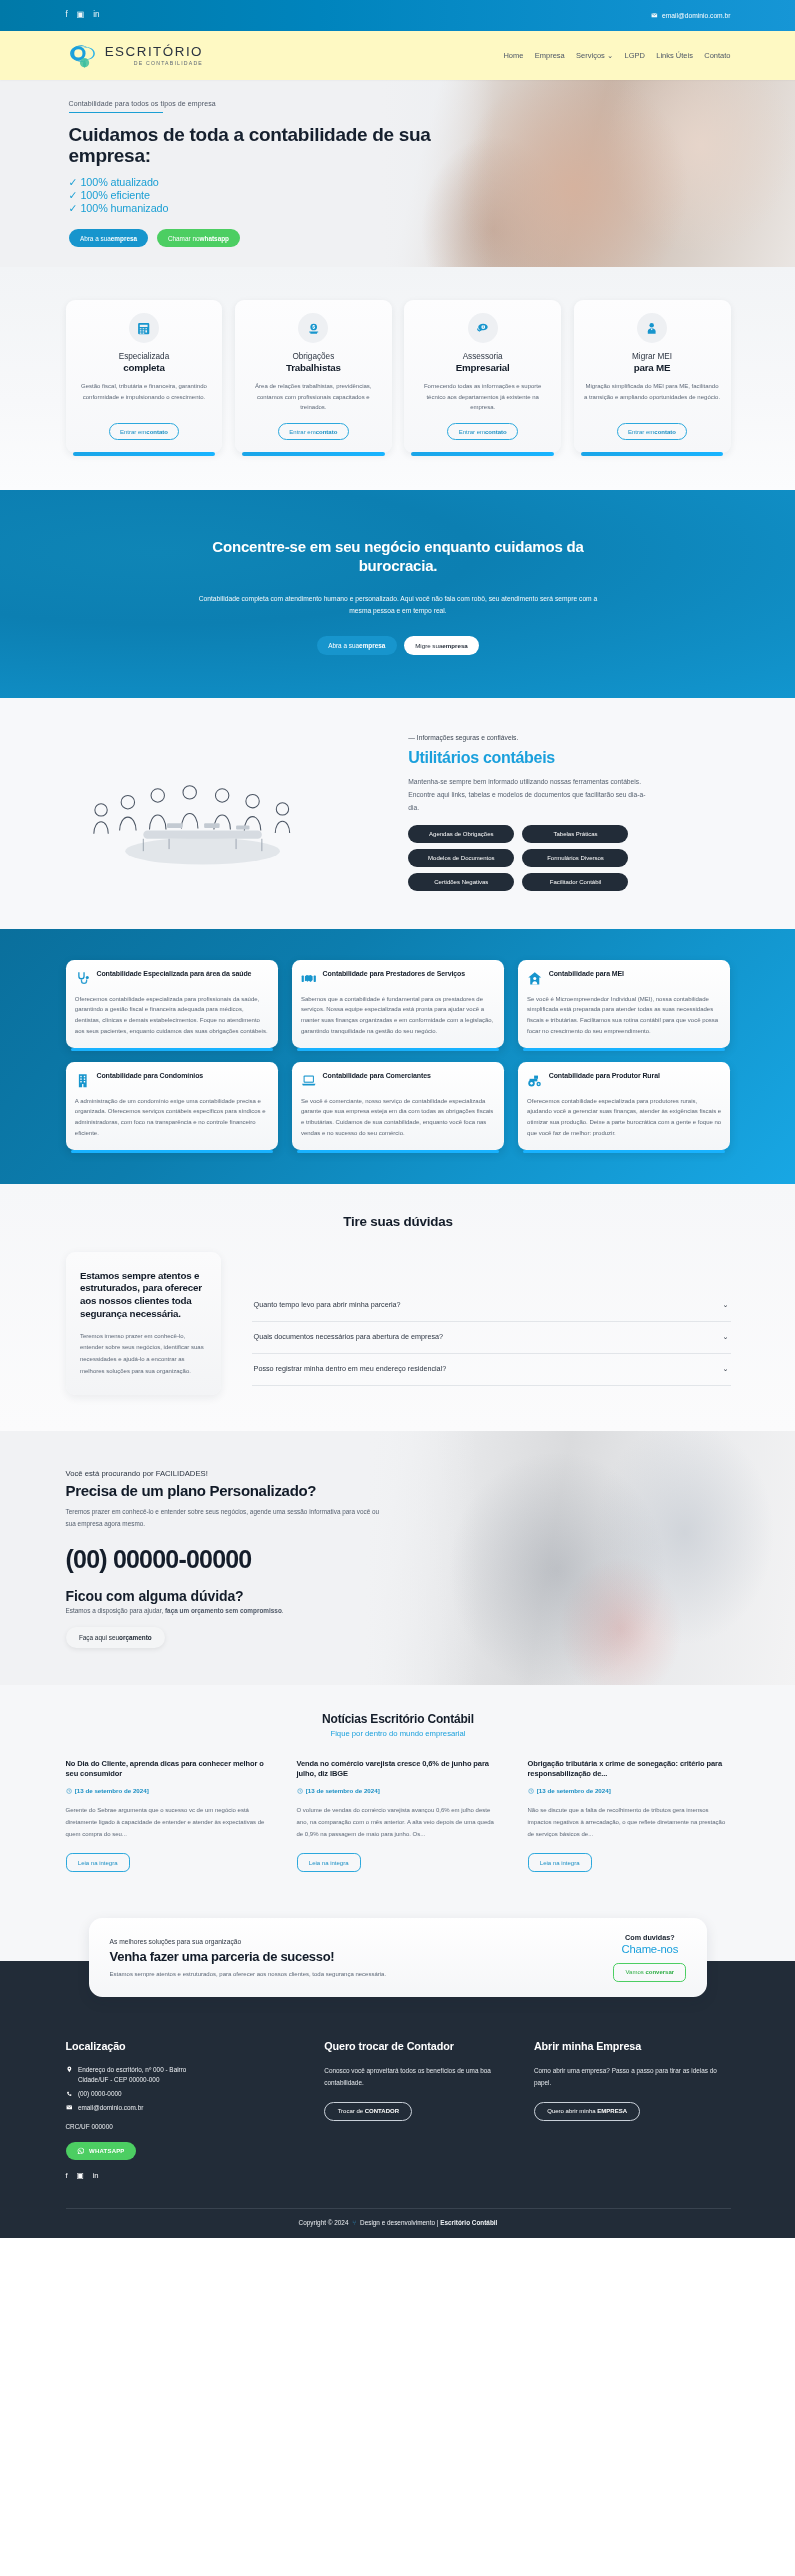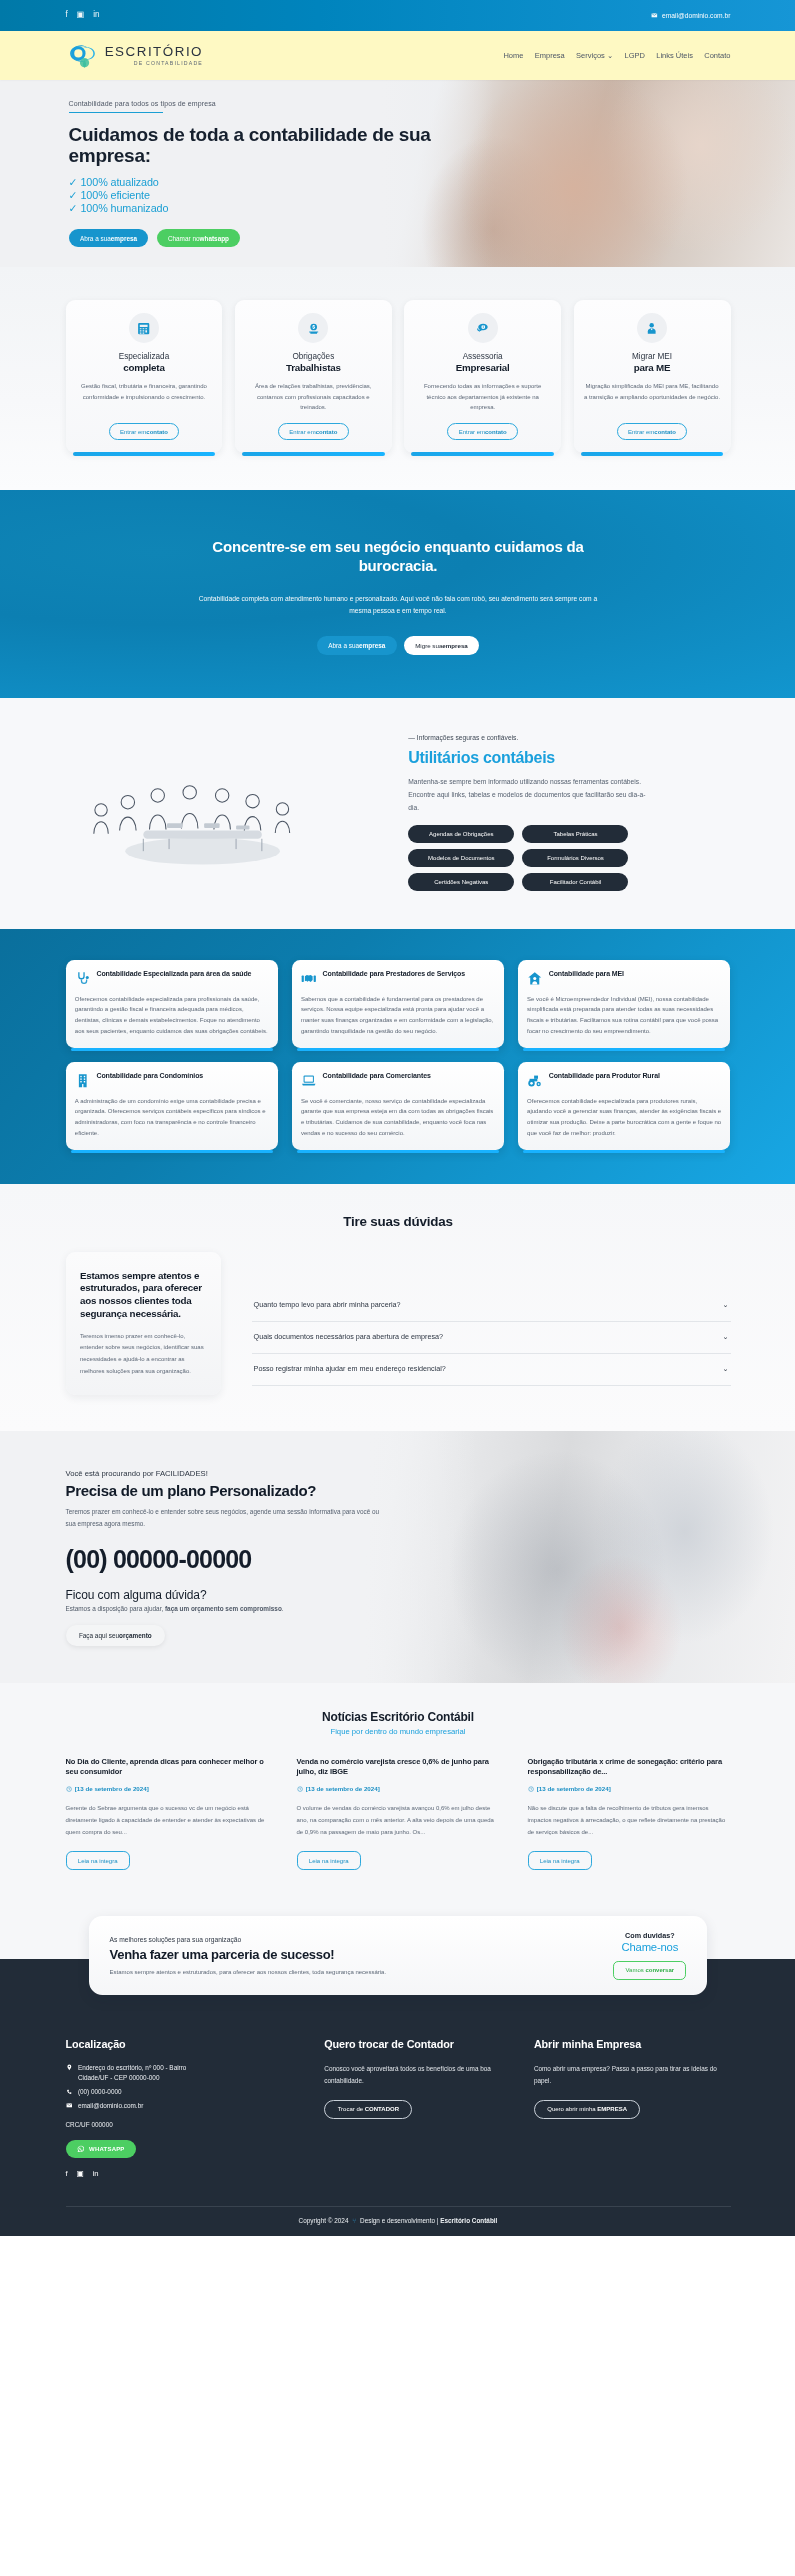--- a/index.html
+++ b/index.html
@@ -110,21 +110,21 @@
       radial-gradient(ellipse 155px 170px at 70% 55%, rgba(120,128,140,.30), rgba(120,128,140,0) 70%),
       radial-gradient(ellipse 124px 155px at 86% 40%, rgba(200,205,212,.75), rgba(200,205,212,0) 72%),
       radial-gradient(ellipse 88px 103px at 78% 78%, rgba(210,70,60,.20), rgba(210,70,60,0) 70%),
       linear-gradient(90deg, rgba(241,242,244,1) 0%, rgba(241,242,244,1) 46%, rgba(241,242,244,0) 60%);
   }
   .plan .wrap{position:relative}
   .plan .k{font-size:7.7px;color:#2b3441}
   .plan h2{font-size:15px;font-weight:bold;color:#121b28;letter-spacing:-0.3px;margin-top:4.1px}
   .plan .lead{font-size:6.4px;line-height:1.85;color:#545f6e;margin-top:7.2px;max-width:319px}
   .phone{font-size:25px;font-weight:bold;letter-spacing:-0.8px;color:#141d2a;margin:15.5px 0 13.4px}
-  .plan h4{font-size:12px;font-weight:normal;color:#141d2a;letter-spacing:-0.1px}
+  .plan h4{font-size:14px;font-weight:bold;color:#141d2a;letter-spacing:-0.1px}
   .plan .sub{font-size:6.4px;color:#4e5866;margin-top:3.1px}
   .btn-soft{background:#f4f5f6;color:#1b2430;border-radius:15.5px;padding:6.7px 13.4px;font-size:6.4px;margin-top:13.4px;box-shadow:0 1.5px 5.2px rgba(0,0,0,.08)}
 
   
   .news{background:#f6f7f9;padding:27px 0 32px}
   .news h2{text-align:center;font-size:12px;font-weight:bold;color:#141d2a;letter-spacing:-0.2px}
   .news .nsub{text-align:center;font-size:7.7px;color:#1aa0dc;margin-top:3.1px;margin-bottom:21.6px}
   .news .grid{display:grid;grid-template-columns:repeat(3,1fr);gap:28px}
   .nitem h3{font-size:7.5px;font-weight:bold;line-height:1.32;color:#141d2a;letter-spacing:-0.1px}
   .ndate{display:flex;align-items:center;gap:3.1px;color:#1a8fc4;font-size:6.2px;font-weight:bold;margin:8.2px 0 9.3px}
@@ -468,21 +468,21 @@
       <div class="acc">
         <div class="accitem">
           <span>Quanto tempo levo para abrir minha parceria?</span>
           <span class="chev">⌄</span>
         </div>
         <div class="accitem">
           <span>Quais documentos necessários para abertura de empresa?</span>
           <span class="chev">⌄</span>
         </div>
         <div class="accitem">
-          <span>Posso registrar minha ajudar em meu endereço residencial?</span>
+          <span>Posso registrar minha dentro em meu endereço residencial?</span>
           <span class="chev">⌄</span>
         </div>
       </div>
     </div>
   </div>
 </section>
 
 <section class="plan">
   <div class="wrap">
     <div class="k">Você está procurando por FACILIDADES!</div>

